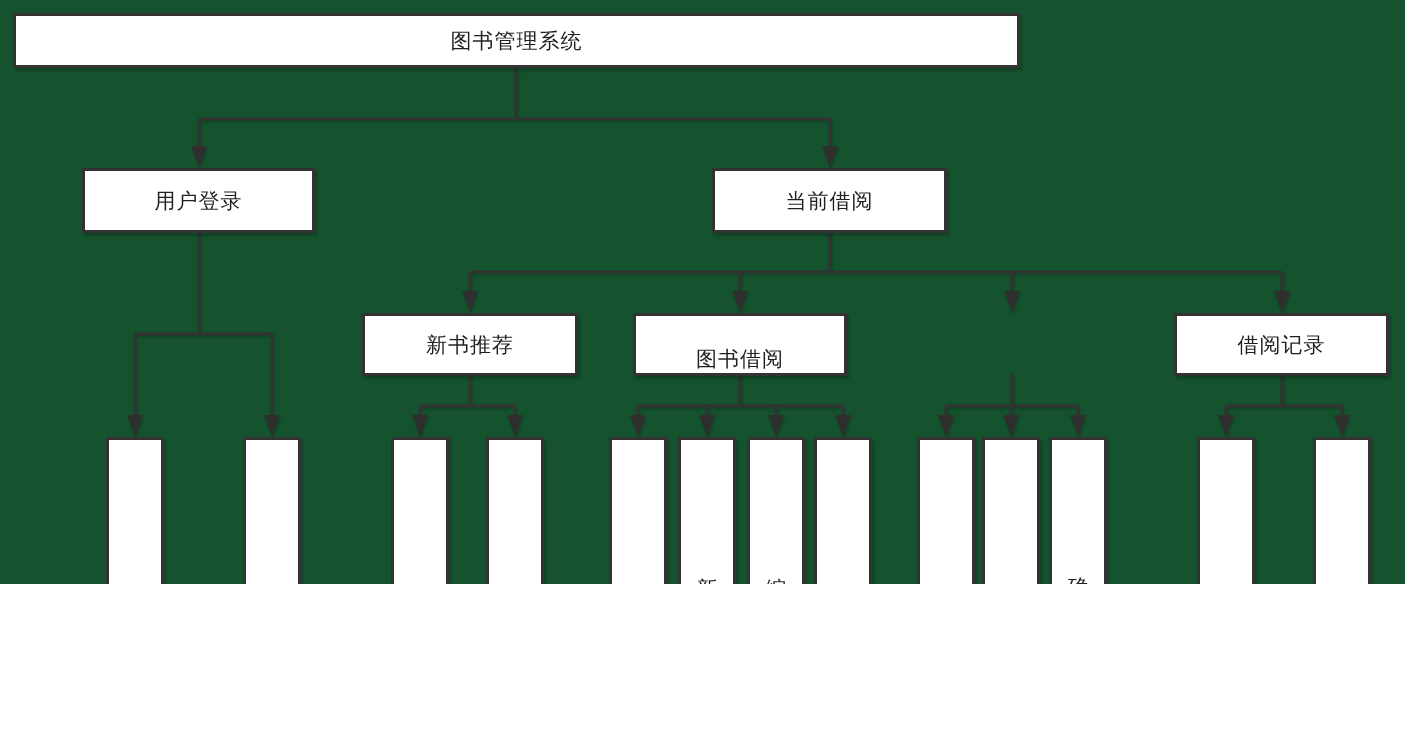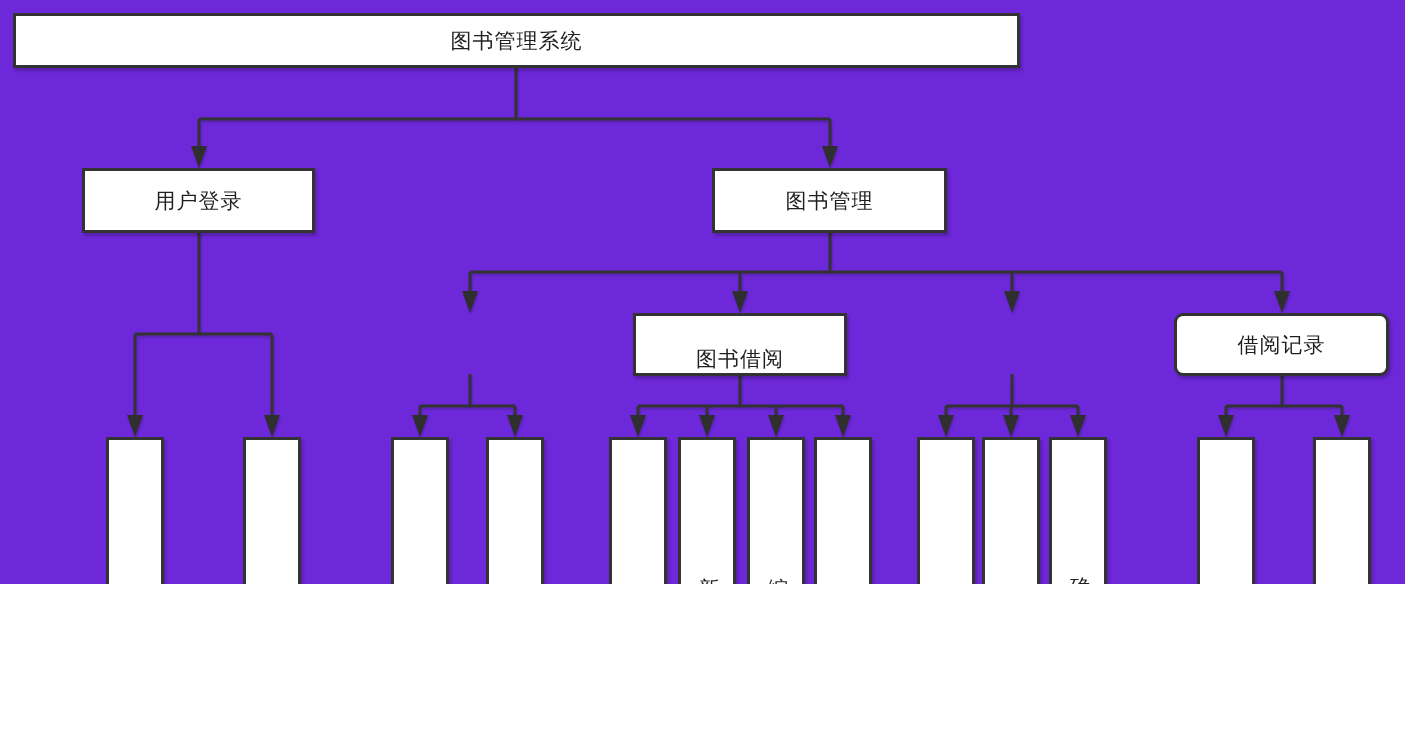--- a/index.html
+++ b/index.html
@@ -1,20 +1,20 @@
 <!DOCTYPE html>
 <html><head>
 <meta charset="utf-8">
 <style>
   html, body { margin: 0; padding: 0; background: #ffffff; }
   #stage {
     position: relative;
     width: 1405px; height: 584px;
-    background: #6d28d9;
-    font-family: Liberation Mono, monospace;
+    background: #14532d;
+    font-family: Liberation Sans, sans-serif;
     overflow: hidden;
   }
   #connectors {
     position: absolute; left: 0; top: 0; z-index: 1;
     filter: drop-shadow(1px 2px 1px rgba(0,0,0,0.18));
   }
   .node {
     position: absolute;
     box-sizing: border-box;
     background: #ffffff;
@@ -118,27 +118,30 @@
   </svg>
 
   <div class="node hnode" style="left:13px; top:13px; width:1007px; height:55px;">
     <span>图书管理系统</span>
   </div>
 
   <div class="node hnode" style="left:82px; top:168px; width:233px; height:65px;">
     <span>用户登录</span>
   </div>
   <div class="node hnode" style="left:712px; top:168px; width:235px; height:65px;">
-    <span>图书管理</span>
+    <span>当前借阅</span>
   </div>
 
+  <div class="node hnode" style="left:362px; top:313px; width:216px; height:63px;">
+    <span>新书推荐</span>
+  </div>
   <div class="node hnode" style="left:633px; top:313px; width:214px; height:63px;align-items:flex-end;">
     <span>图书借阅</span>
   </div>
-  <div class="node hnode" style="left:1174px; top:313px; width:215px; height:63px;border-radius:9px;">
+  <div class="node hnode" style="left:1174px; top:313px; width:215px; height:63px;">
     <span>借阅记录</span>
   </div>
 
   <div class="node leaf" style="left:106px;">
     <span class="vtext">用户登录</span>
   </div>
   <div class="node leaf" style="left:243px;">
     <span class="vtext">注销登录</span>
   </div>
 

